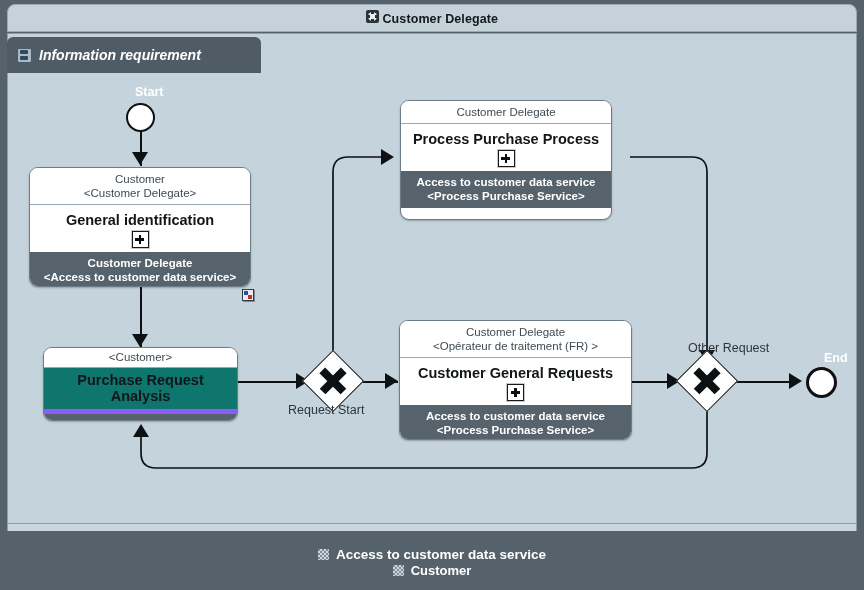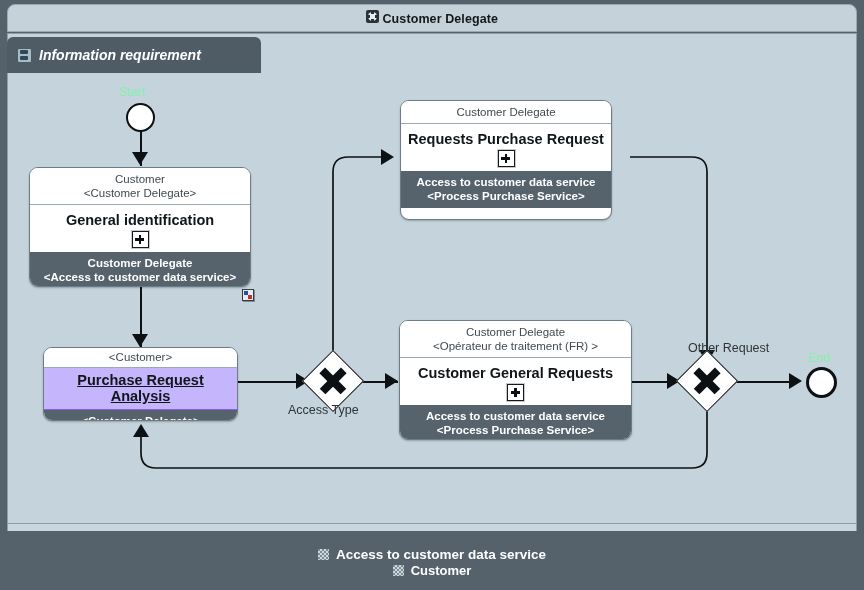--- a/index.html
+++ b/index.html
@@ -104,21 +104,21 @@
   .task .plusrow{
     display:flex;justify-content:center;align-items:center;
     padding:1px 0 4px;background:#ffffff;
   }
   .task .foot{
     background:#56636c;color:#ffffff;font-weight:bold;
     font-size:11.5px;line-height:14px;text-align:center;
     padding:4px 4px 5px;
   }
   
-  .task.grey .body{background:#c4b5fd;border-bottom:1px solid #8b5cf6;text-decoration:underline;}
+  .task.grey .body{background:#0f766e;border-bottom:5px solid #8b5cf6;}
   .task.grey .hdr{border-bottom:1px solid #9aa9b2;text-align:center;}
 
   .plusbox{
     width:17px;height:17px;border:1.5px solid #151a1e;background:#fff;
     position:relative;box-sizing:border-box;
     box-shadow:0 0 0 1px #c9c9c9;
   }
   .plusbox::before,.plusbox::after{
     content:"";position:absolute;background:#0c0f12;
   }
@@ -126,22 +126,23 @@
   .plusbox::after{left:2.5px;top:6px;width:9px;height:2.5px;}
 
   
   .event{
     position:absolute;border-radius:50%;background:#ffffff;
     box-sizing:border-box;
   }
   .event.start{border:2px solid #0d1114;}
   .event.end{border:3.5px solid #0d1114;}
   .evlabel{
-    position:absolute;font-size:12.5px;font-weight:normal;color:#86efac;
+    position:absolute;font-size:12.5px;font-weight:bold;color:#ffffff;
     white-space:nowrap;
+    margin-left:16px;
   }
 
   
   .gw{position:absolute;}
   .gw .dia{
     width:100%;height:100%;background:#ffffff;border:1.5px solid #0d1114;
     box-sizing:border-box;transform:rotate(45deg);
   }
   .gw .xm,.gw .xm2{
     position:absolute;left:50%;top:50%;width:30px;height:7.5px;
@@ -249,21 +250,21 @@
   </div>
   <div class="marker" style="left:242px;top:289px;">
     <span class="bs"></span>
       <span class="rs"></span>
   </div>
 
   <div class="task" style="left:400px;top:100px;width:212px;height:120px;">
     <div class="hdr">
       <div>Customer Delegate</div>
     </div>
-    <div class="body">Requests Purchase Request</div>
+    <div class="body">Process Purchase Process</div>
     <div class="plusrow">
       <span class="plusbox"></span>
     </div>
     <div class="foot">
       <div>Access to customer data service</div>
       <div>&lt;Process Purchase Service&gt;</div>
     </div>
   </div>
 
   <div class="task grey" style="left:43px;top:347px;width:195px;height:74px;">
@@ -289,21 +290,21 @@
       <div>Access to customer data service</div>
       <div>&lt;Process Purchase Service&gt;</div>
     </div>
   </div>
 
   <div class="gw" style="left:311px;top:359px;width:44px;height:44px;">
     <div class="dia"></div>
     <span class="xm"></span>
     <span class="xm2"></span>
   </div>
-  <div class="gwlabel" style="left:288px;top:403px;">Access Type</div>
+  <div class="gwlabel" style="left:288px;top:403px;">Request Start</div>
 
   <div class="gw" style="left:685px;top:359px;width:44px;height:44px;">
     <div class="dia"></div>
     <span class="xm"></span>
     <span class="xm2"></span>
   </div>
   <div class="gwlabel" style="left:688px;top:341px;">Other Request</div>
 
   <div class="footer">
     <div class="frow">

